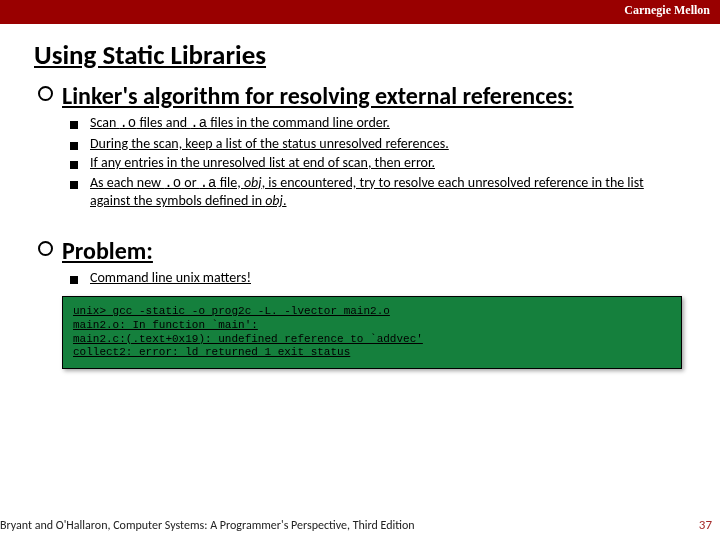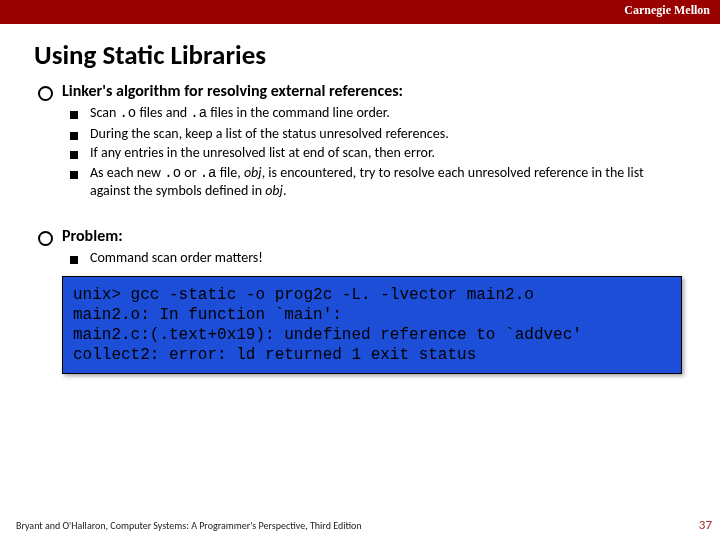--- a/index.html
+++ b/index.html
@@ -1,40 +1,40 @@
 <!DOCTYPE html>
 <html><head>
 <meta charset="utf-8">
 <style>
   * { margin: 0; padding: 0; box-sizing: border-box; }
   html, body { width: 720px; height: 540px; font-family: Calibri, "Segoe UI", Arial, sans-serif; background: #fff; color: #000; }
-  .slide { width: 720px; height: 540px; position: relative; }
+  .slide { width: 720px; height: 540px; position: relative; text-decoration: underline; }
   .topbar { width: 100%; height: 24px; background: #990000; position: relative; }
   .brand { position: absolute; right: 10px; top: 3px; font-size: 12px; font-weight: 700; color: #fff; font-family: "Times New Roman", serif; }
   .title { font-size: 27px; font-weight: 700; margin: 14px 0 8px 34px; }
   .content { margin-left: 34px; margin-right: 34px; }
-  .l1 { position: relative; padding-left: 28px; font-size: 16px; font-weight: 700; margin-top: 10px; margin-bottom: 4px; }
+  .l1 { position: relative; padding-left: 28px; font-size: 24px; font-weight: 700; margin-top: 10px; margin-bottom: 4px; }
   .l1::before { content: ""; position: absolute; left: 4px; top: 5px; width: 11px; height: 11px; border: 2px solid #000; border-radius: 50%; }
   .l2 { position: relative; padding-left: 56px; font-size: 14px; font-weight: 400; line-height: 1.25; margin-bottom: 2px; }
   .l2::before { content: ""; position: absolute; left: 36px; top: 7px; width: 8px; height: 8px; background: #000; }
   .mono { font-family: "Courier New", monospace; }
   .ital { font-style: italic; }
   .gap { height: 14px; }
   .codebox {
     margin: 10px 4px 0 28px;
     border: 1px solid #000;
-    background: #1d4ed8;
+    background: #15803d;
     padding: 8px 10px;
     font-family: "Courier New", monospace;
-    font-size: 16px;
+    font-size: 11px;
     line-height: 1.25;
     white-space: pre;
     box-shadow: 2px 2px 4px rgba(0,0,0,0.35);
   }
-  .footer { position: absolute; bottom: 8px; left: 16px; font-size: 10px; color: #222; }
+  .footer { position: absolute; bottom: 8px; left: 0; font-size: 12px; color: #222; }
   .pagenum { position: absolute; bottom: 8px; right: 8px; font-size: 13px; color: #a52a2a; }
 </style>
 </head>
 <body>
 
 <div class="slide">
 
   <div class="topbar">
     <div class="brand">Carnegie Mellon</div>
   </div>
@@ -54,21 +54,21 @@
     <div class="l2">If any entries in the unresolved list at end of scan, then error.</div>
 
     <div class="l2">
       <span>As each new </span><span class="mono">.o</span><span> or </span><span class="mono">.a</span><span> file, </span><span class="ital">obj</span><span>, is encountered, try to resolve each unresolved reference in the list against the symbols defined in </span><span class="ital">obj</span><span>.</span>
     </div>
 
     <div class="gap"></div>
 
     <div class="l1">Problem:</div>
 
-    <div class="l2">Command scan order matters!</div>
+    <div class="l2">Command line unix matters!</div>
 
     <div class="codebox">unix&gt; gcc -static -o prog2c -L. -lvector main2.o
 main2.o: In function `main':
 main2.c:(.text+0x19): undefined reference to `addvec'
 collect2: error: ld returned 1 exit status</div>
 
   </div>
 
   <div class="footer">Bryant and O'Hallaron, Computer Systems: A Programmer's Perspective, Third Edition</div>
   <div class="pagenum">37</div>

